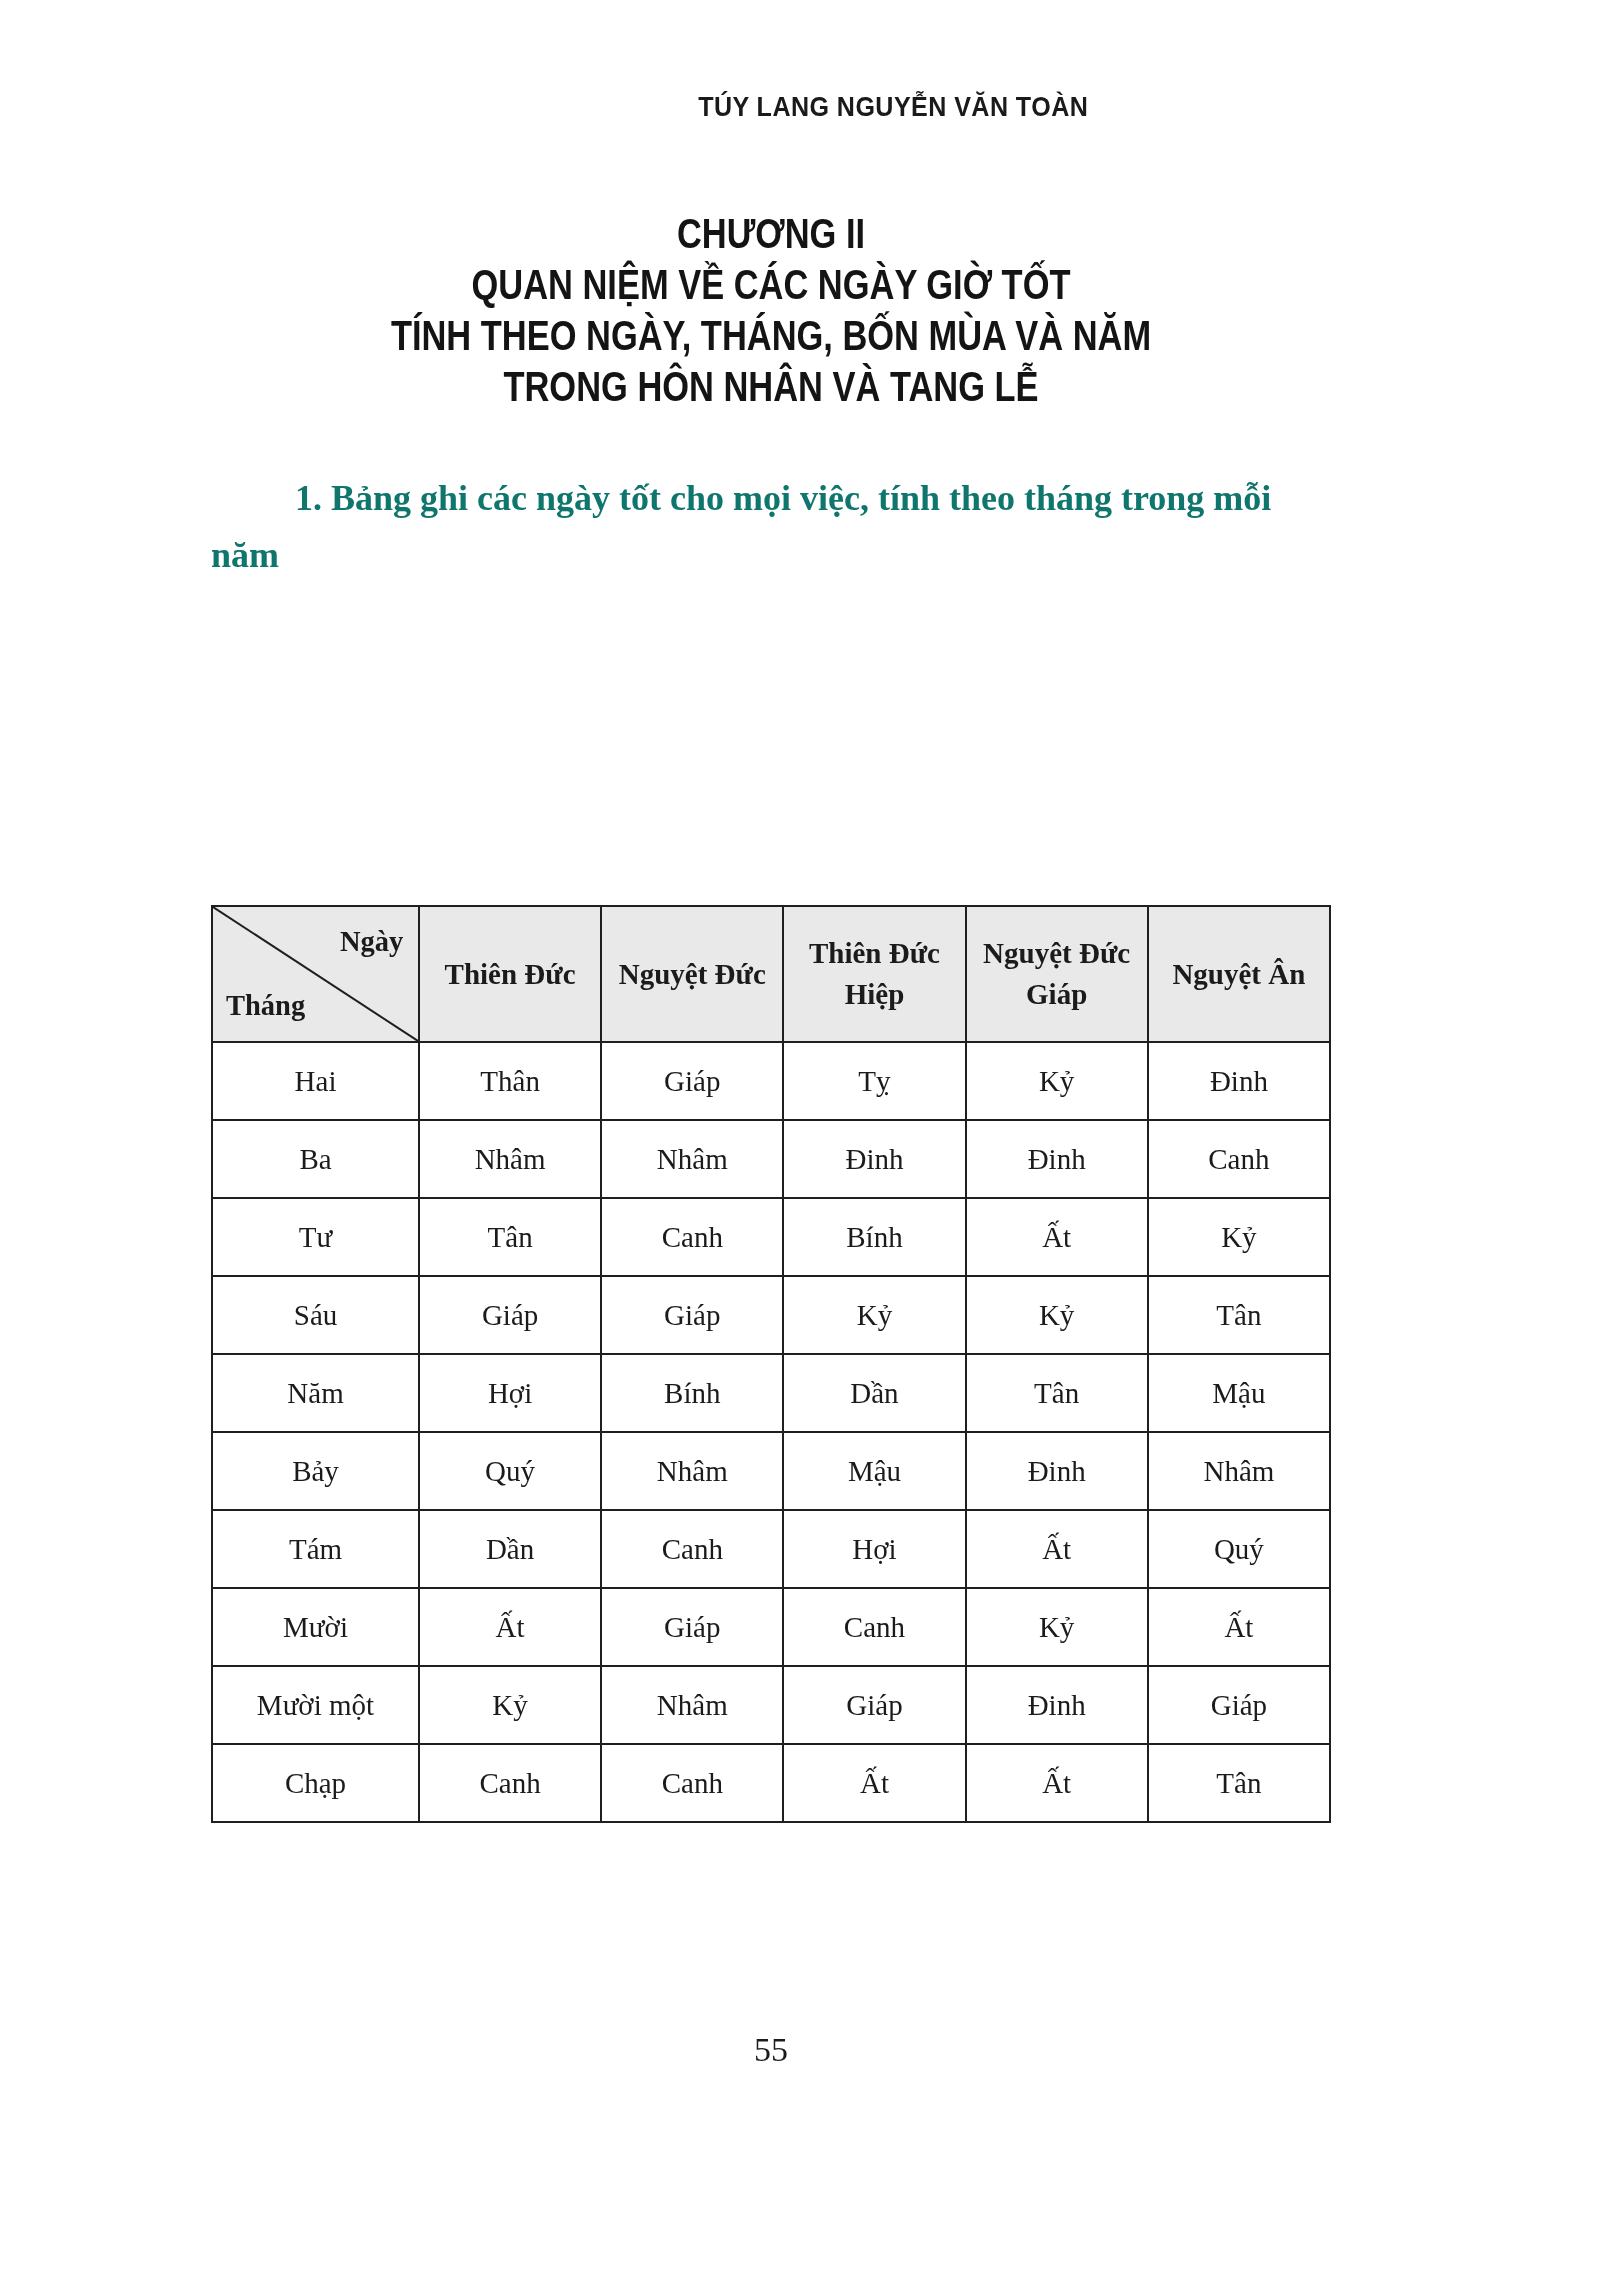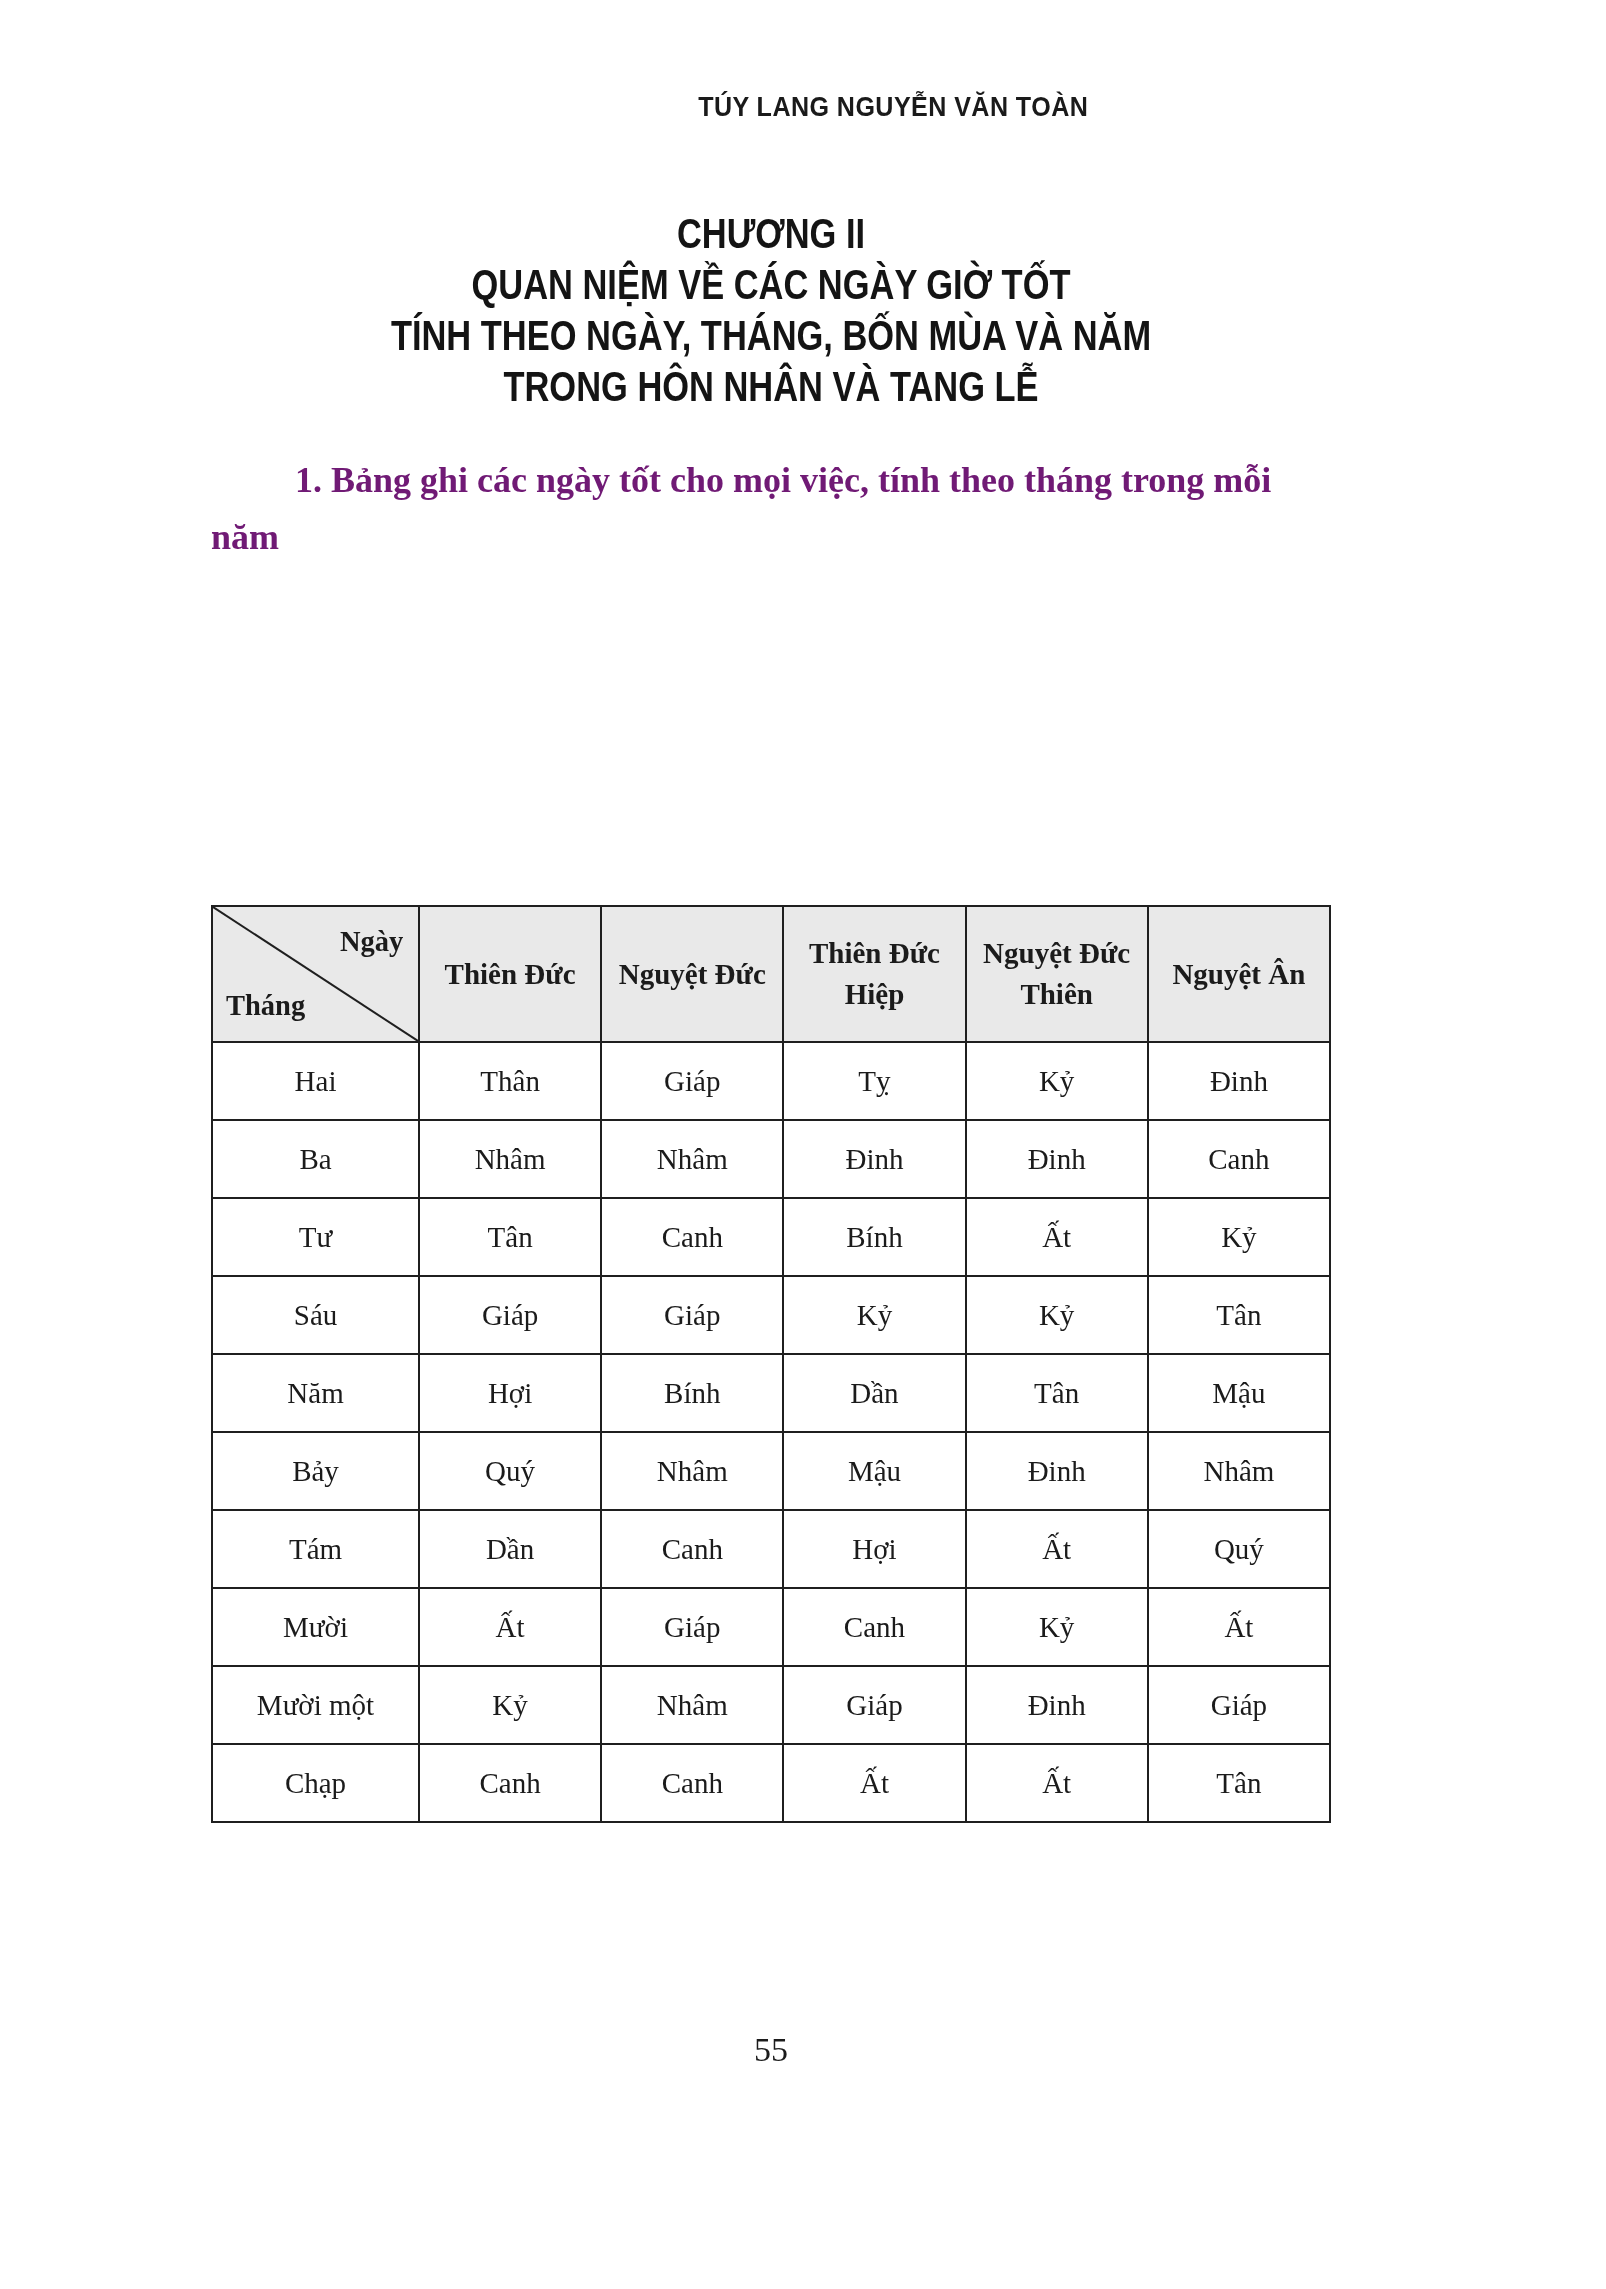--- a/index.html
+++ b/index.html
@@ -41,28 +41,28 @@
   .chapter-title .line {
     font-size: 42px;
     line-height: 51px;
     transform: scaleX(0.82);
     transform-origin: center;
     white-space: nowrap;
   }
 
   .section-heading {
     position: absolute;
-    top: 452px;
+    top: 470px;
     left: 211px;
     width: 1130px;
     font-size: 36px;
     font-weight: 700;
     line-height: 1.58;
     text-indent: 84px;
-    color: #701a75;
+    color: #0f766e;
   }
 
   table.good-days {
     position: absolute;
     top: 905px;
     left: 211px;
     width: 1120px;
     border-collapse: collapse;
     table-layout: fixed;
   }
@@ -160,21 +160,21 @@
           <svg viewBox="0 0 100 100" preserveAspectRatio="none">
             <line x1="0" y1="0" x2="100" y2="100" stroke="#1f1f1f" stroke-width="2" vector-effect="non-scaling-stroke"></line>
           </svg>
           <span class="corner-top">Ngày</span>
           <span class="corner-bottom">Tháng</span>
         </th>
 
       <th>Thiên Đức</th>
           <th>Nguyệt Đức</th>
           <th>Thiên Đức Hiệp</th>
-          <th>Nguyệt Đức Thiên</th>
+          <th>Nguyệt Đức Giáp</th>
           <th>Nguyệt Ân</th>
         </tr>
     </thead>
     <tbody class="table-body">
 
         <tr>
           <th>Hai</th>
           <td>Thân</td>
           <td>Giáp</td>
           <td>Tỵ</td>

